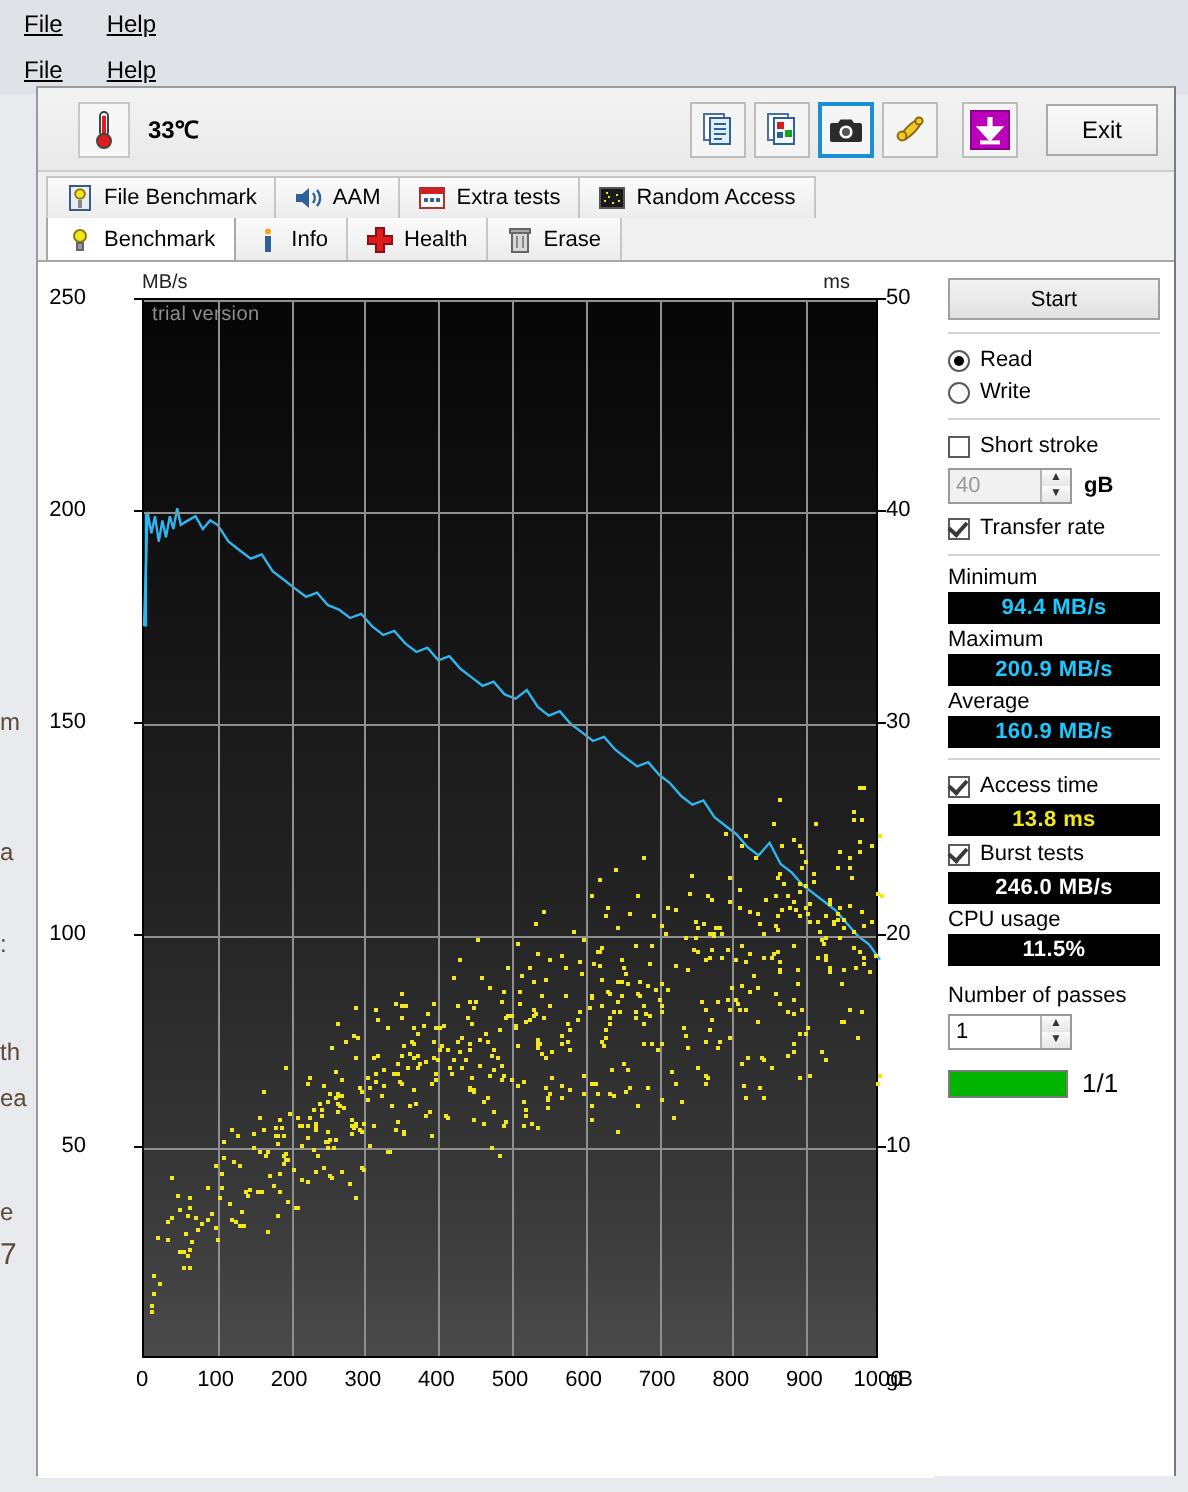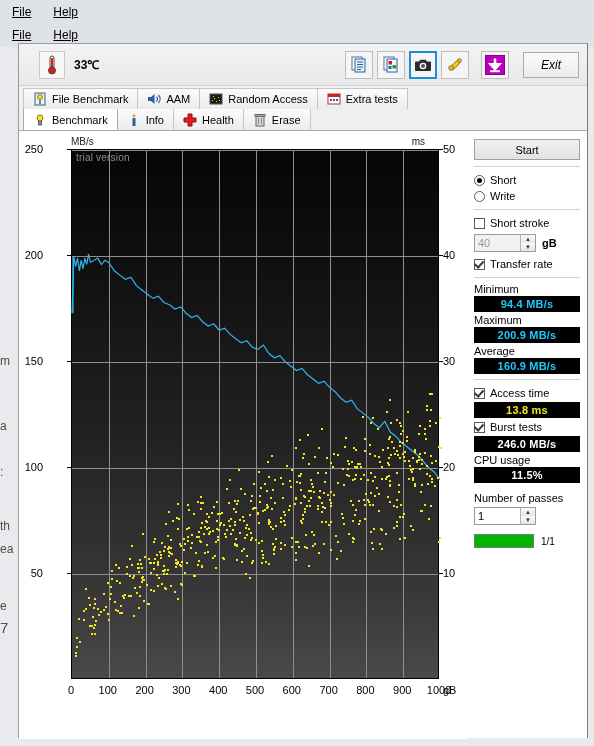--- a/index.html
+++ b/index.html
@@ -75,21 +75,21 @@
     width: 28px; height: 28px; background: #f5f5f5;
     border: 1px solid #bdbdbd; display: flex;
     align-items: center; justify-content: center;
   }
   .tbtn.active { border: 2px solid #1b8fd6; }
   .tbtn.sep { margin-left: 8px; }
   .exit-btn {
     margin-left: 10px; width: 56px; height: 26px;
     background: linear-gradient(#fafafa, #ececec);
     border: 1px solid #a9a9a9; font-size: 12px;
-    display: flex; align-items: center; justify-content: center; font-style: italic;
+    display: flex; align-items: center; justify-content: center;
   }
 
   
   .tabs-wrap { background: #f0f0f0; padding-top: 2px; }
   .tabrow { display: flex; height: 21px; padding-left: 4px; }
   .tab {
     display: flex; align-items: center; gap: 5px;
     padding: 0 9px; height: 21px; font-size: 11px;
     background: linear-gradient(#fbfbfb, #ececec);
     border: 1px solid #c6c6c6; border-bottom: none;
@@ -195,21 +195,21 @@
   }
   .valbox.cyan { color: #1ec8ff; }
   .valbox.yellow { color: #f2e61c; }
   .valbox.white { color: #ffffff; }
   .passes-lbl { font-size: 11px; margin-top: 9px; }
   .progress-row { display: flex; align-items: center; gap: 7px; margin-top: 9px; }
   .progress {
     width: 60px; height: 14px; background: #00b400;
     border: 1px solid #7a7a7a;
   }
-  .progress-txt { font-size: 10px; }
+  .progress-txt { font-size: 13px; }
 </style>
 </head>
 <body>
 
 <div id="root">
 
   <div class="desktop-text">
     <span style="top:355px">m</span>
     <span style="top:420px">a</span>
     <span style="top:466px">:</span>
@@ -304,50 +304,50 @@
           <span>File Benchmark</span>
         </div>
         <div class="tab">
           <span class="ico">
             <svg width="14" height="14" viewBox="0 0 14 14">
                 <path d="M1 5h3l3.5-3v10L4 9H1z" fill="#2f6099"></path>
                 <path d="M9.5 4.5a4 4 0 0 1 0 5M11.5 3a6 6 0 0 1 0 8" stroke="#2f6099" stroke-width="1.2" fill="none"></path>
               </svg>
           </span>
           <span>AAM</span>
+        </div>
+        <div class="tab">
+          <span class="ico">
+            <svg width="14" height="14" viewBox="0 0 14 14">
+                <rect x="1" y="2" width="12" height="10" fill="#fff" stroke="#a33"></rect>
+                <rect x="1" y="2" width="12" height="3" fill="#d02020"></rect>
+                <g fill="#2f6099">
+                  <rect x="3" y="7" width="2" height="2"></rect>
+                  <rect x="6" y="7" width="2" height="2"></rect>
+                  <rect x="9" y="7" width="2" height="2"></rect>
+                </g>
+              </svg>
+          </span>
+          <span>Extra tests</span>
         </div>
         <div class="tab">
           <span class="ico">
             <svg width="14" height="14" viewBox="0 0 14 14">
                 <rect x="1" y="2" width="12" height="10" fill="#1a1a1a" stroke="#555"></rect>
                 <g fill="#f2e61c">
                   <rect x="3" y="8" width="1" height="1"></rect>
                   <rect x="5" y="6" width="1" height="1"></rect>
                   <rect x="7" y="9" width="1" height="1"></rect>
                   <rect x="9" y="5" width="1" height="1"></rect>
                   <rect x="10" y="8" width="1" height="1"></rect>
                   <rect x="4" y="4" width="1" height="1"></rect>
                 </g>
               </svg>
           </span>
           <span>Random Access</span>
-        </div>
-        <div class="tab">
-          <span class="ico">
-            <svg width="14" height="14" viewBox="0 0 14 14">
-                <rect x="1" y="2" width="12" height="10" fill="#fff" stroke="#a33"></rect>
-                <rect x="1" y="2" width="12" height="3" fill="#d02020"></rect>
-                <g fill="#2f6099">
-                  <rect x="3" y="7" width="2" height="2"></rect>
-                  <rect x="6" y="7" width="2" height="2"></rect>
-                  <rect x="9" y="7" width="2" height="2"></rect>
-                </g>
-              </svg>
-          </span>
-          <span>Extra tests</span>
         </div>
       </div>
       <div class="tabrow row2">
         <div class="tab selected">
           <span class="ico">
             <svg width="14" height="14" viewBox="0 0 14 14">
                 <circle cx="7" cy="5" r="3" fill="#f2e61c" stroke="#8a7a10"></circle>
                 <rect x="5.5" y="8.5" width="3" height="3.5" fill="#999" stroke="#666"></rect>
               </svg>
           </span>
@@ -1070,21 +1070,21 @@
       </div>
 
       <div class="side-pane">
         <div class="start-btn">
           <span>Start</span>
         </div>
         <div class="hr"></div>
 
         <div class="opt-row">
           <span class="radio on"></span>
-          <span>Short</span>
+          <span>Read</span>
         </div>
         <div class="opt-row">
           <span class="radio"></span>
           <span>Write</span>
         </div>
         <div class="hr"></div>
 
         <div class="opt-row">
           <span class="cbox"></span>
           <span>Short stroke</span>

